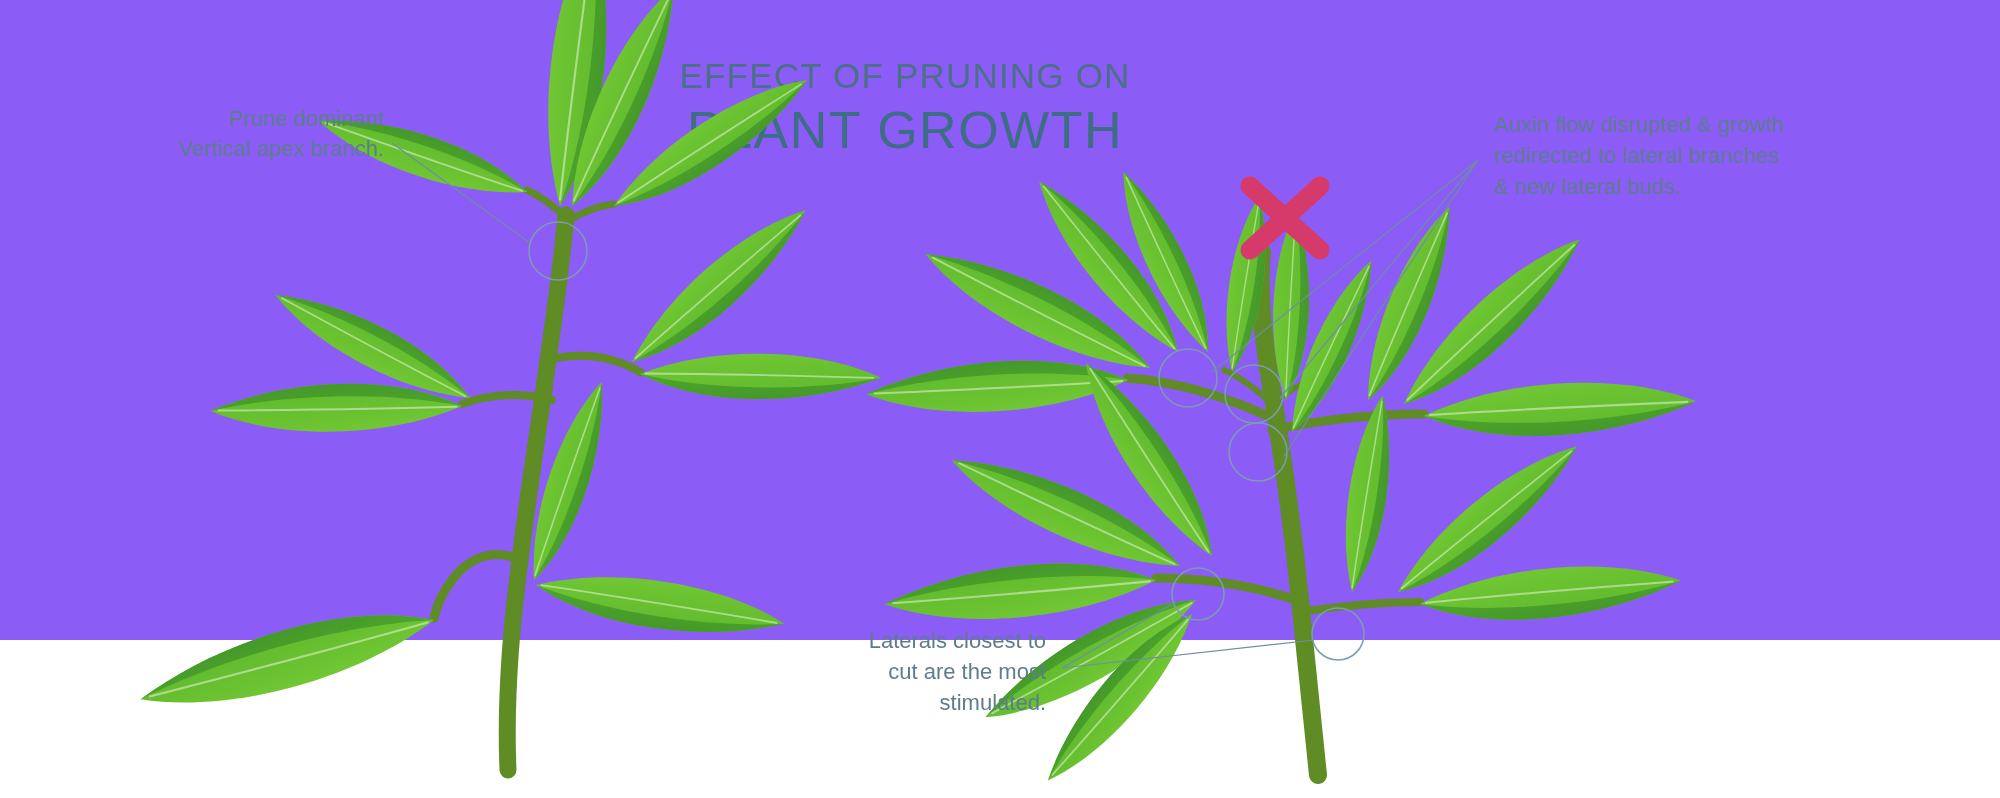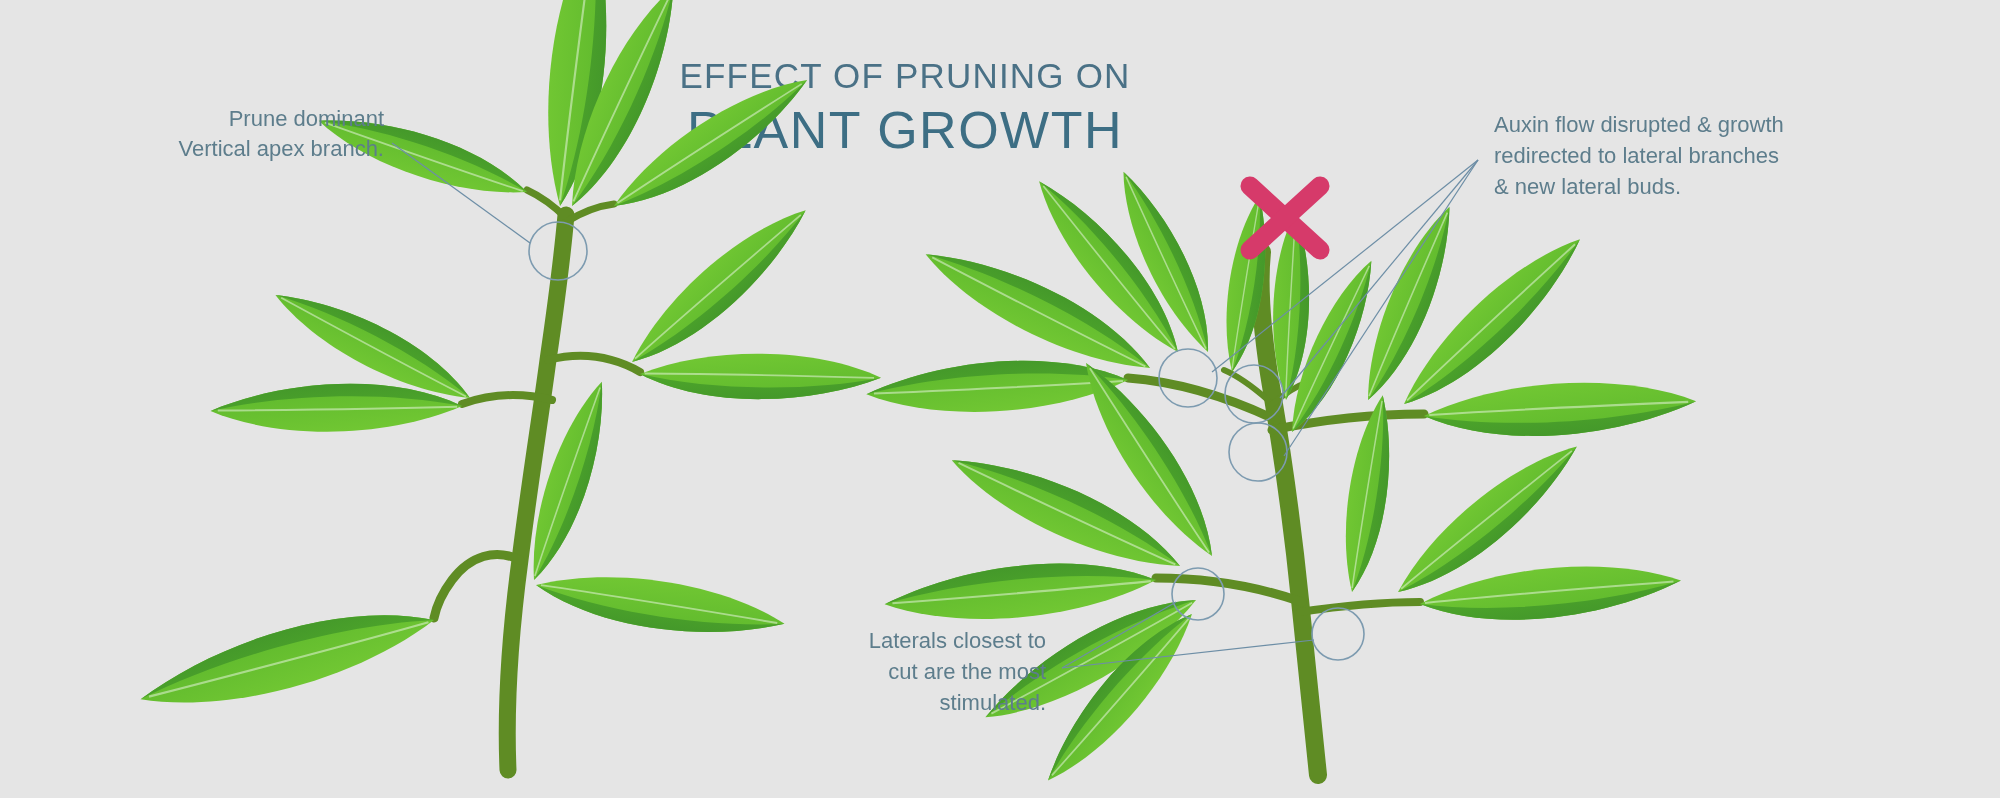--- a/index.html
+++ b/index.html
@@ -9,22 +9,22 @@
   }
   body {
     width: 2000px;
     height: 798px;
     overflow: hidden;
     font-family: "Liberation Sans", sans-serif;
   }
   #infographic {
     position: relative;
     width: 2000px;
-    height: 798px;
-    background: #e5e5e5;
+    height: 640px;
+    background: #8b5cf6;
   }
   #scene {
     position: absolute;
     inset: 0;
     width: 2000px;
     height: 798px;
   }
   .ann-text {
     font-family: "Liberation Sans", sans-serif;
     fill: #5d7d8c;

